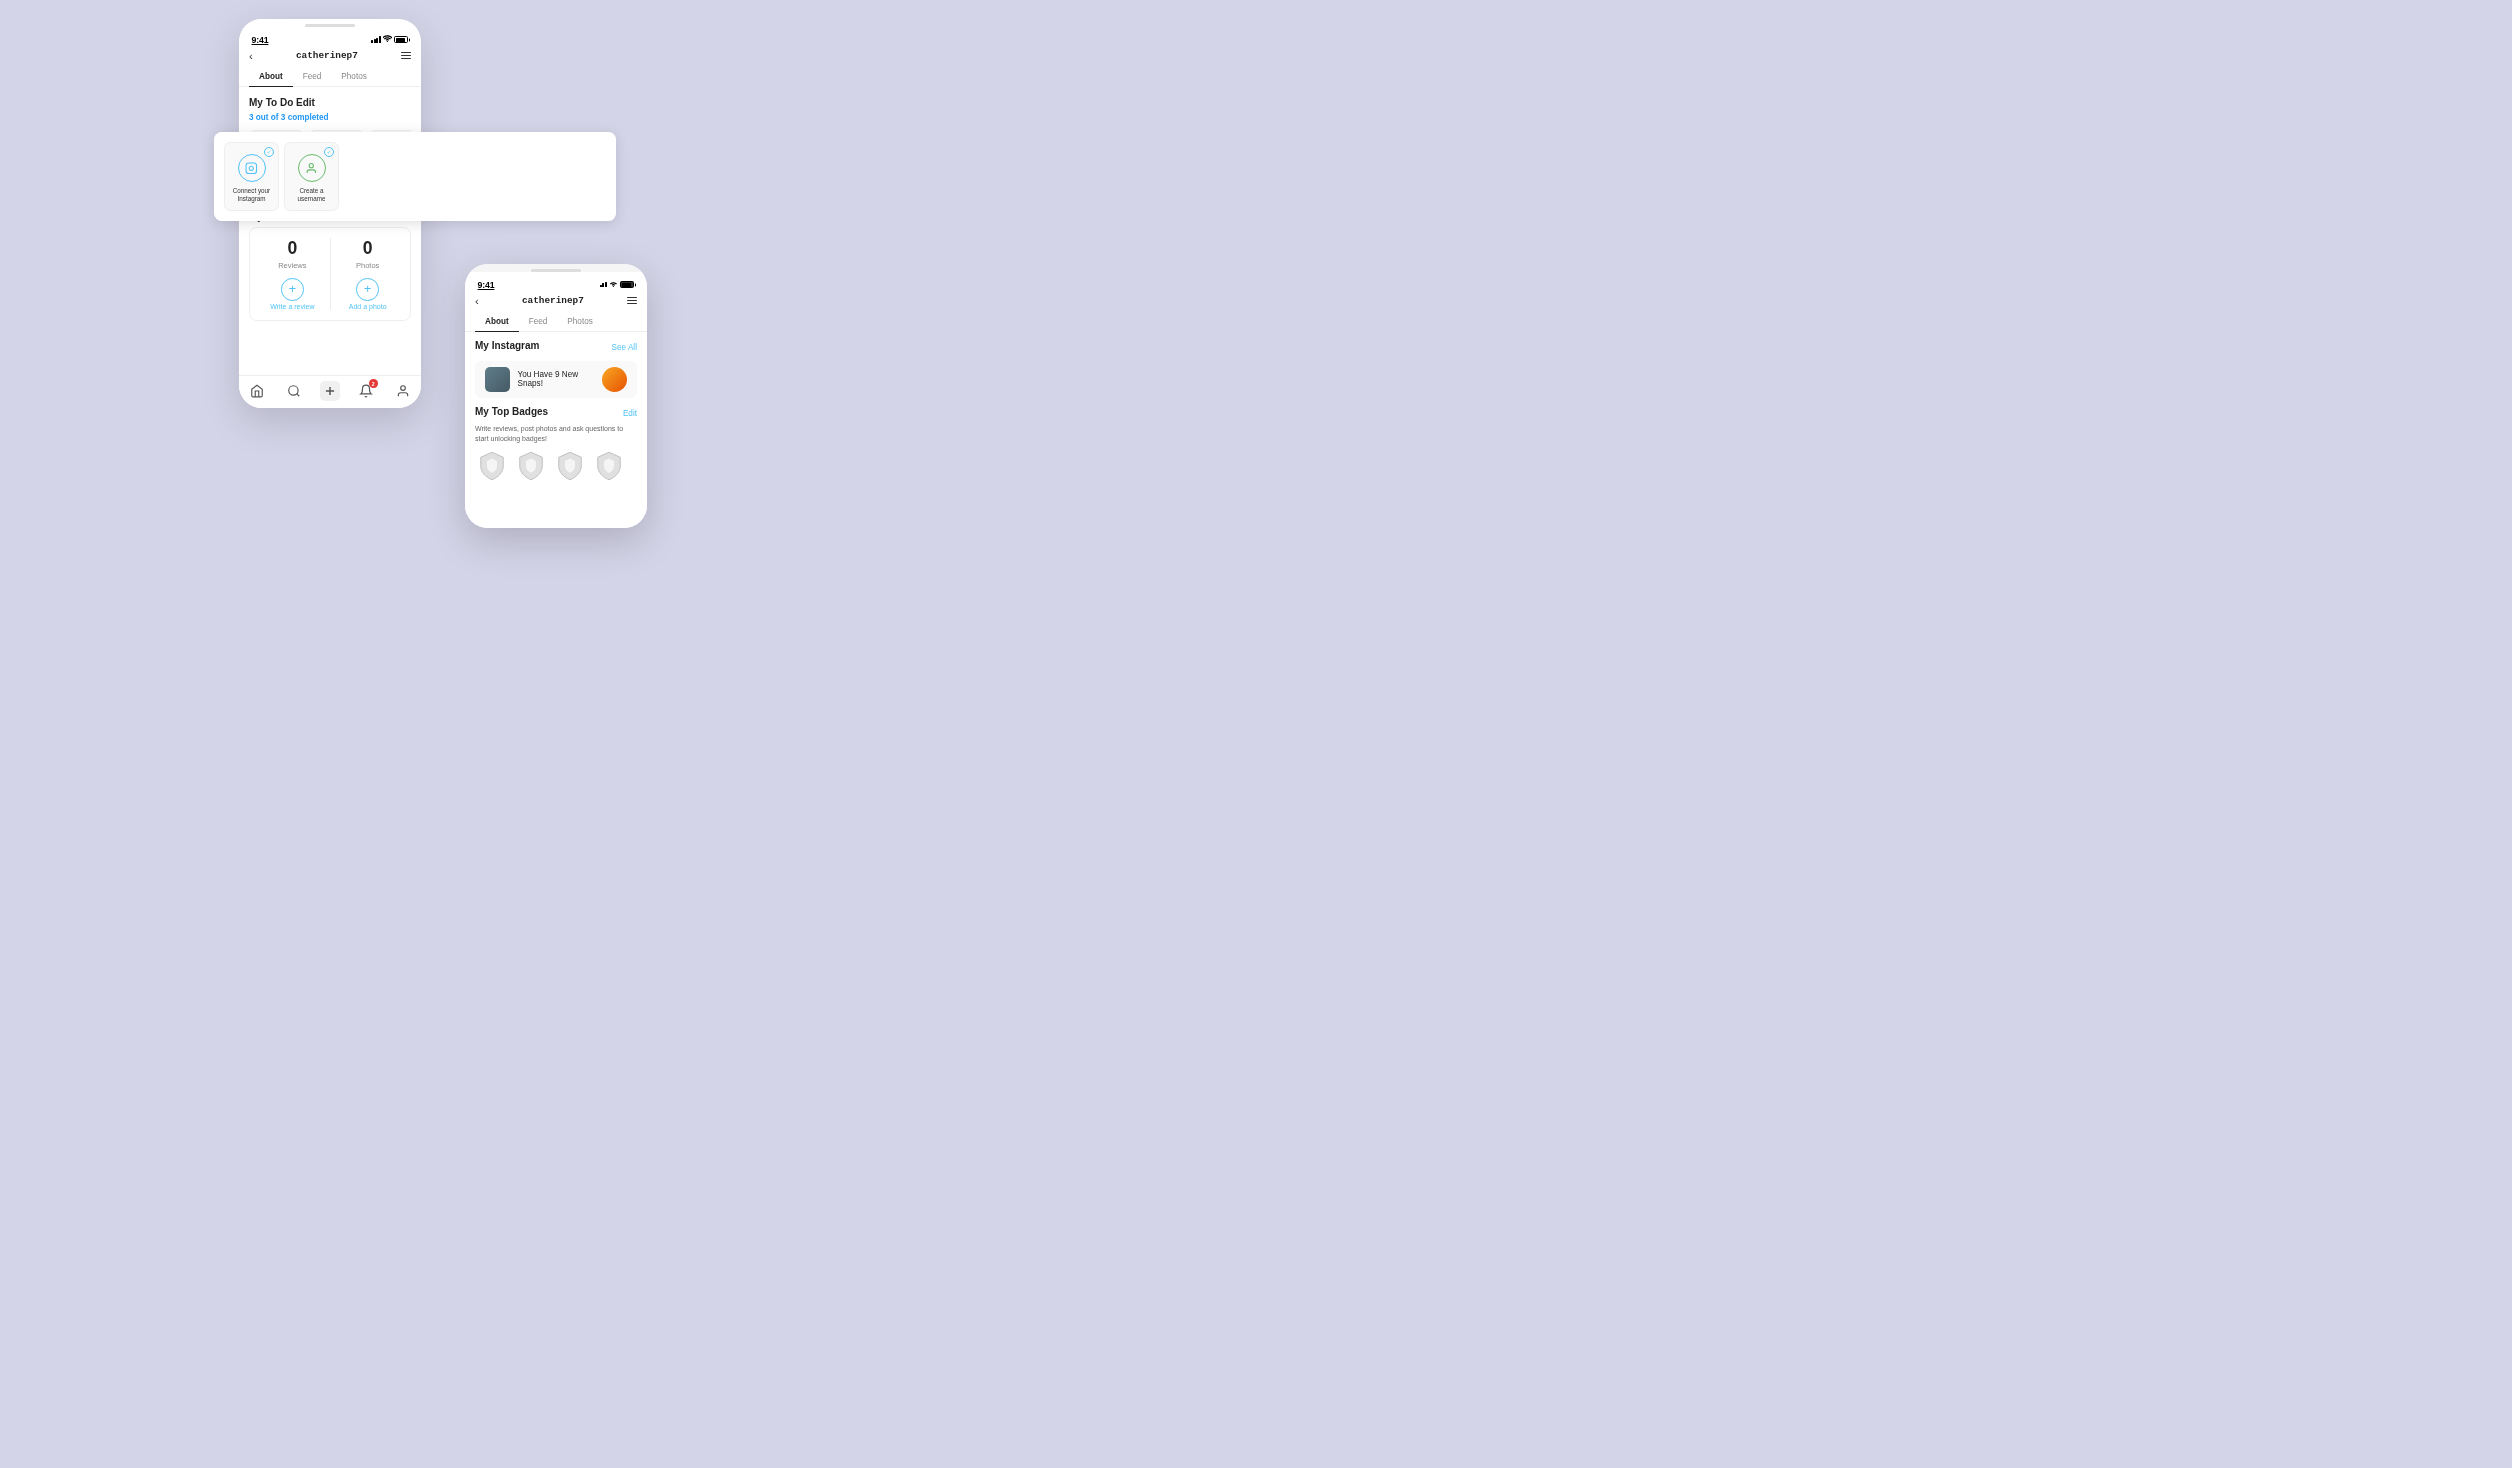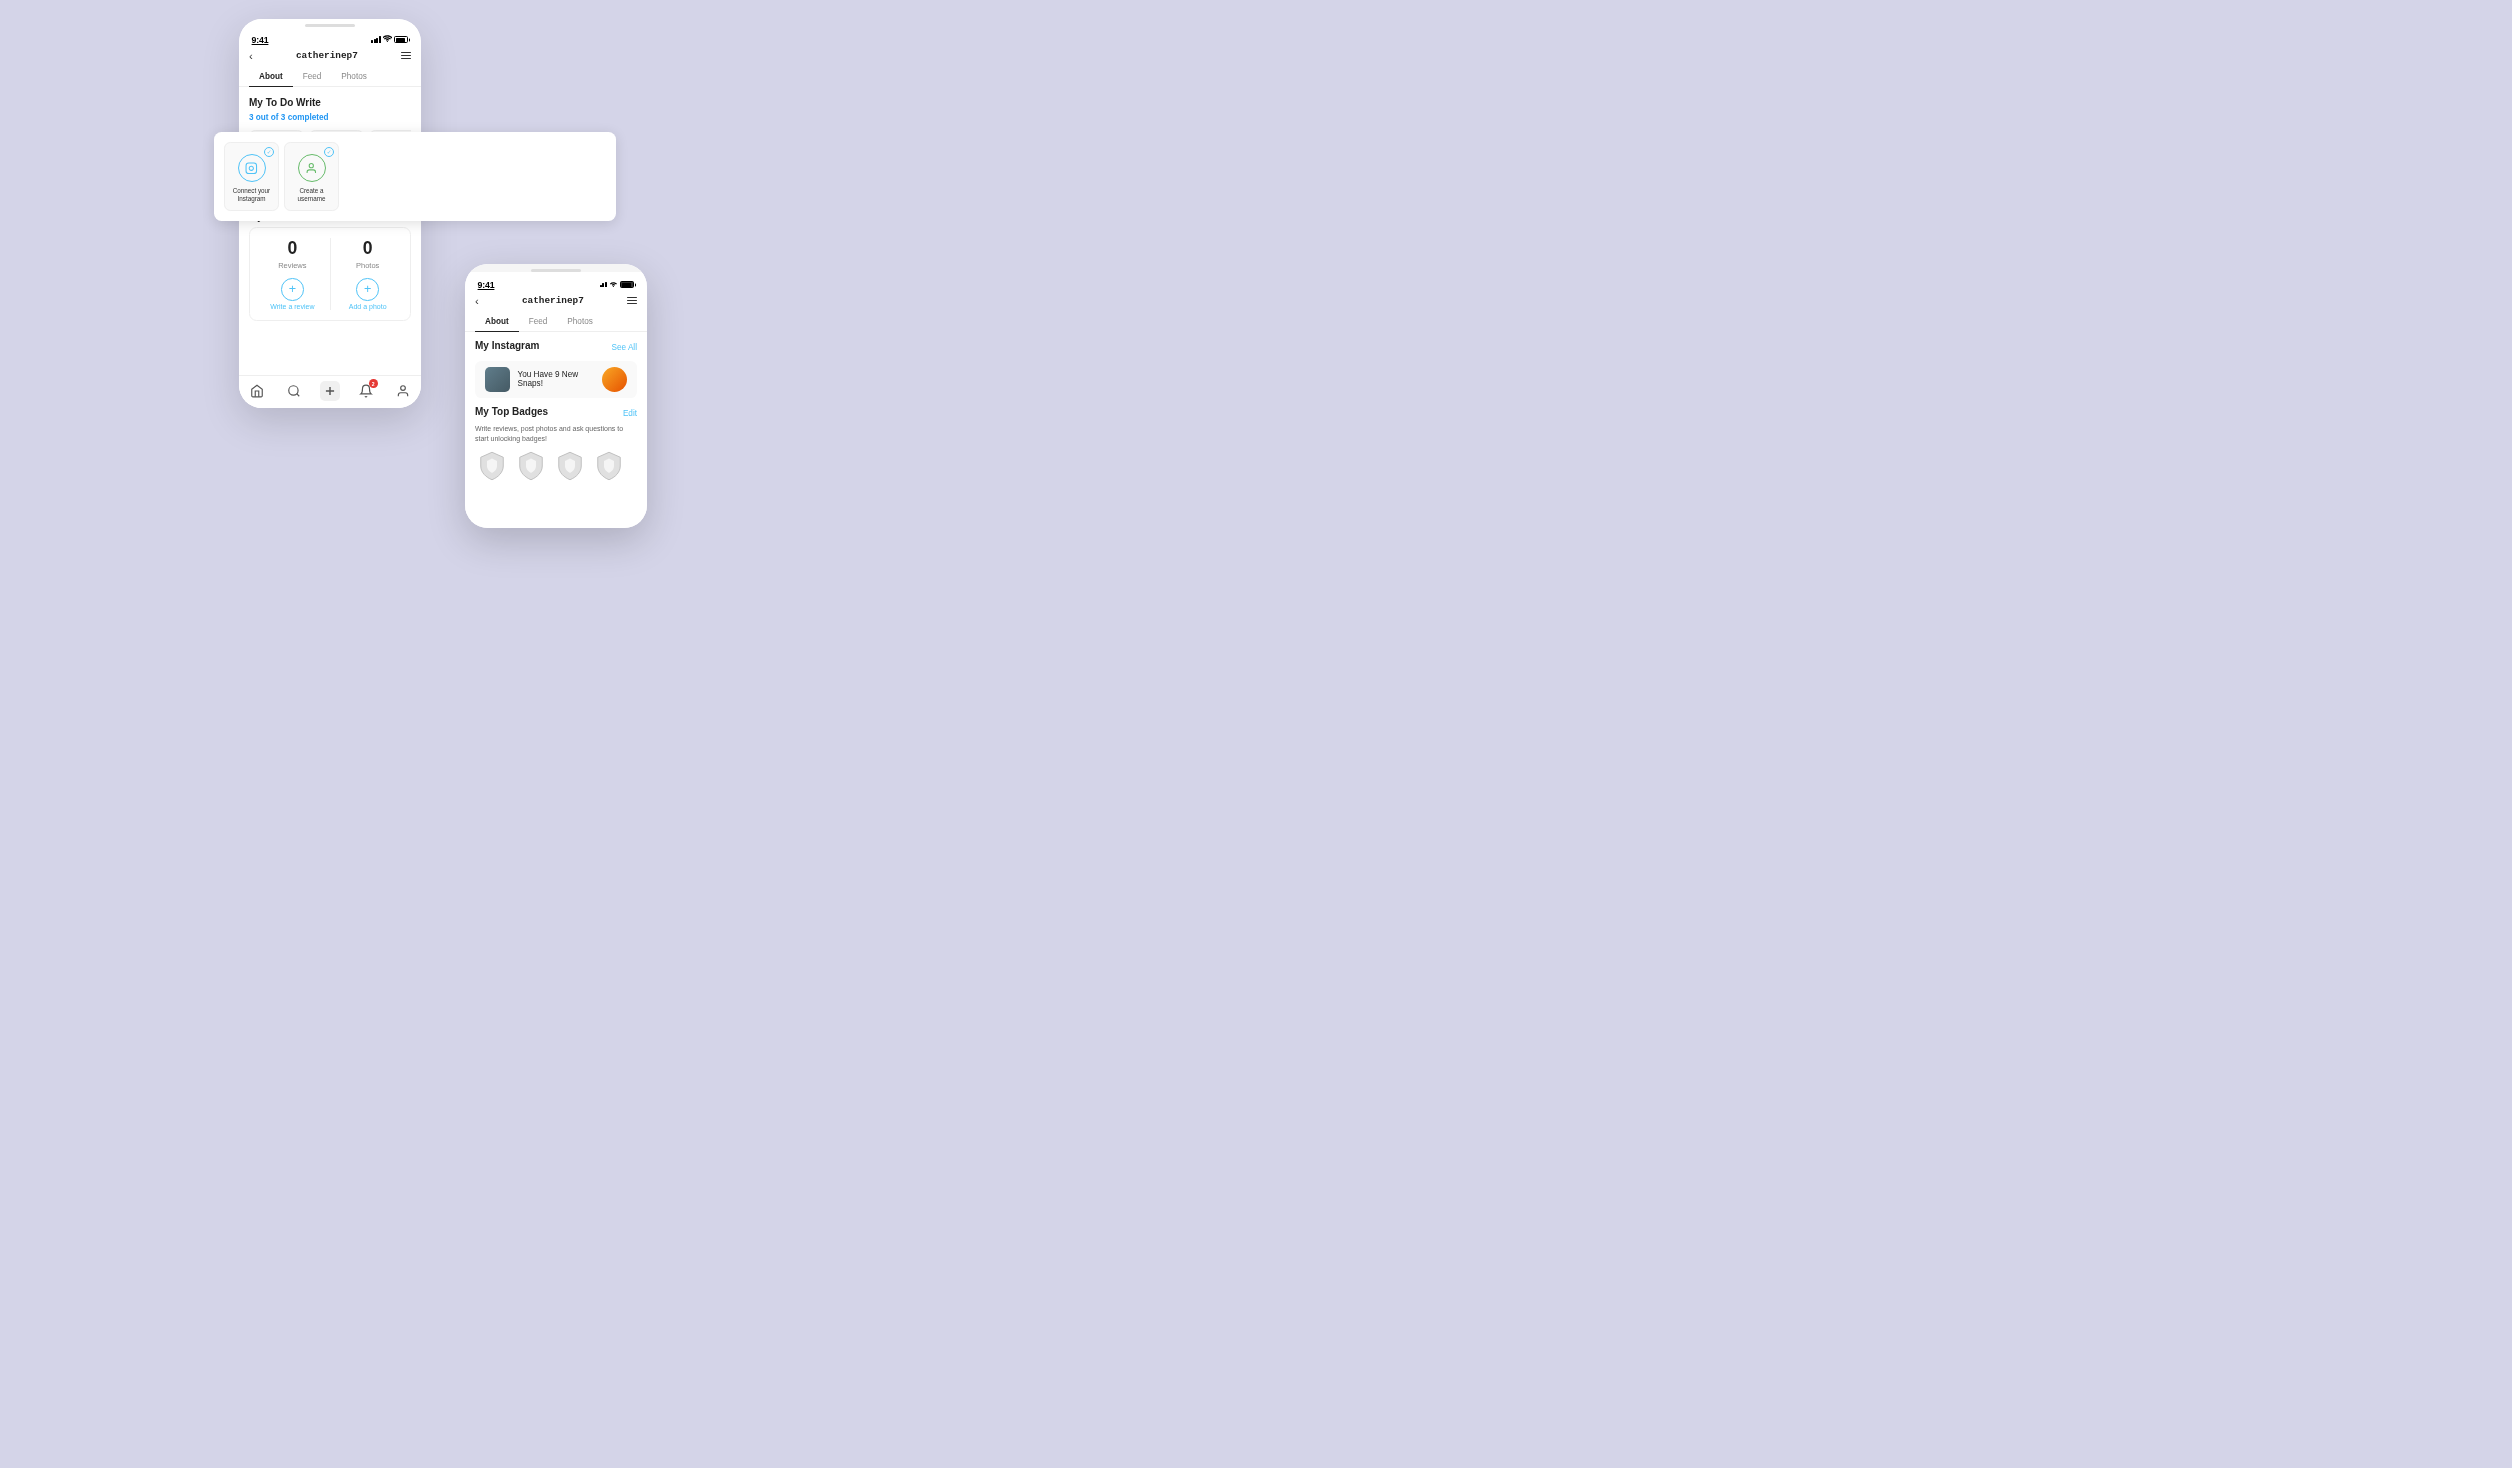--- a/index.html
+++ b/index.html
@@ -415,21 +415,21 @@
       </div>
     </div>
 
     <div class="tabs">
       <div class="tab active">About</div>
       <div class="tab">Feed</div>
       <div class="tab">Photos</div>
     </div>
 
     <div class="content">
-      <div class="section-title">My To Do Write</div>
+      <div class="section-title">My To Do Edit</div>
       <div class="completed-text">
         <span>3</span>
         <span> out of 3 completed</span>
       </div>
 
       <div class="todo-scroll">
 
         <div class="todo-card">
           <span class="progress-badge">0/3</span>
           <div class="todo-icon-circle orange-circle">

